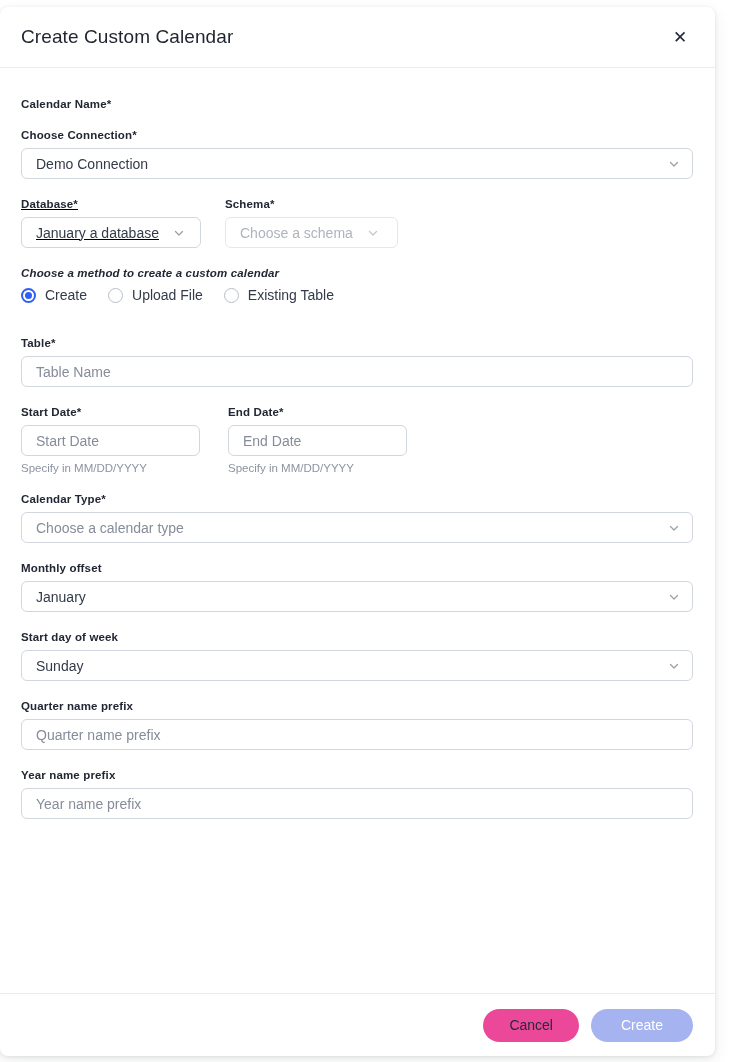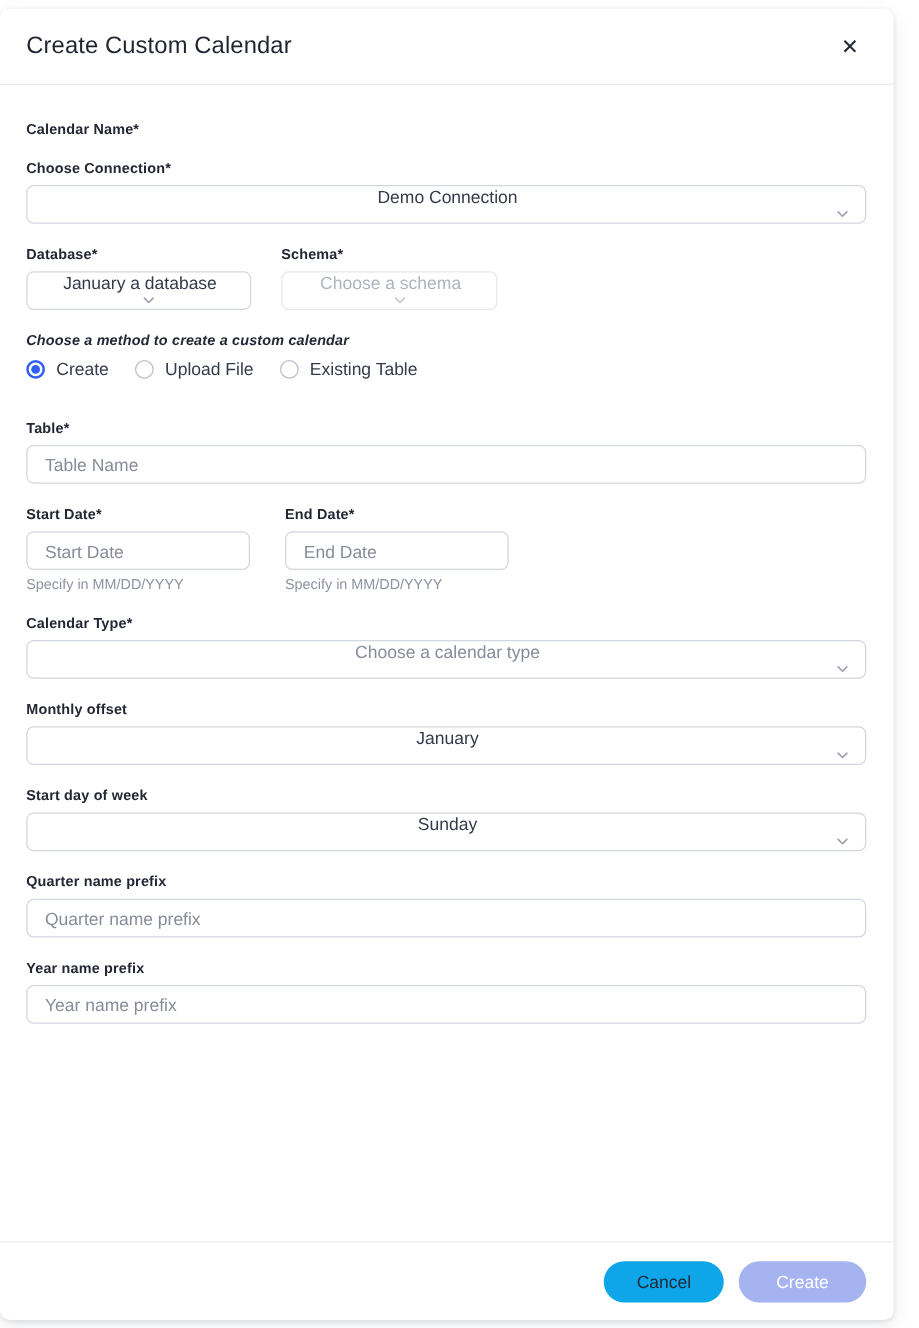--- a/index.html
+++ b/index.html
@@ -66,32 +66,32 @@
     color: #3a4050;
     width: 100%;
   }
   .control.placeholder { color: #868c99; }
   .control.value { color: #333a49; }
   .control.disabled {
     border-color: #e4e7ec;
     color: #aeb3bd;
     background: #fff;
   }
-  .control.sel { justify-content: flex-start; flex-direction: column; }
+  .control.sel { justify-content: flex-start; }
   .chev {
     margin-left: auto;
     width: 12px; height: 12px;
     flex: 0 0 12px;
     color: #9aa0ac;
     display: flex; align-items: center; justify-content: center;
   }
   .chev svg { display: block; }
   .chev.tight { margin-left: 14px; }
   .row { display: flex; }
-  .col-db { width: 180px; }
+  .col-db { width: 180px; text-decoration: underline; }
   .col-schema { width: 173px; margin-left: 24px; }
   .col-date { width: 179px; }
   .col-date2 { width: 179px; margin-left: 28px; }
   .helper {
     font-size: 11.5px;
     color: #8d93a1;
     margin-top: 6px;
   }
   
   .radio-group { display: flex; align-items: center; margin-top: 2px; }
@@ -132,21 +132,21 @@
   }
   .btn {
     border: none;
     border-radius: 17px;
     height: 33px;
     font-size: 14px;
     font-family: "Liberation Sans", sans-serif;
     cursor: pointer;
     padding: 0 26px;
   }
-  .btn-cancel { background: #0ea5e9; color: #242a38; }
+  .btn-cancel { background: #ec4899; color: #242a38; }
   .btn-create { background: #a5b4f0; color: #ffffff; padding: 0 30px; }
 </style>
 </head>
 <body>
 
 <div class="dialog">
 
   <div class="dlg-header">
     <div class="dlg-title">Create Custom Calendar</div>
     <button class="close-btn">✕</button>

